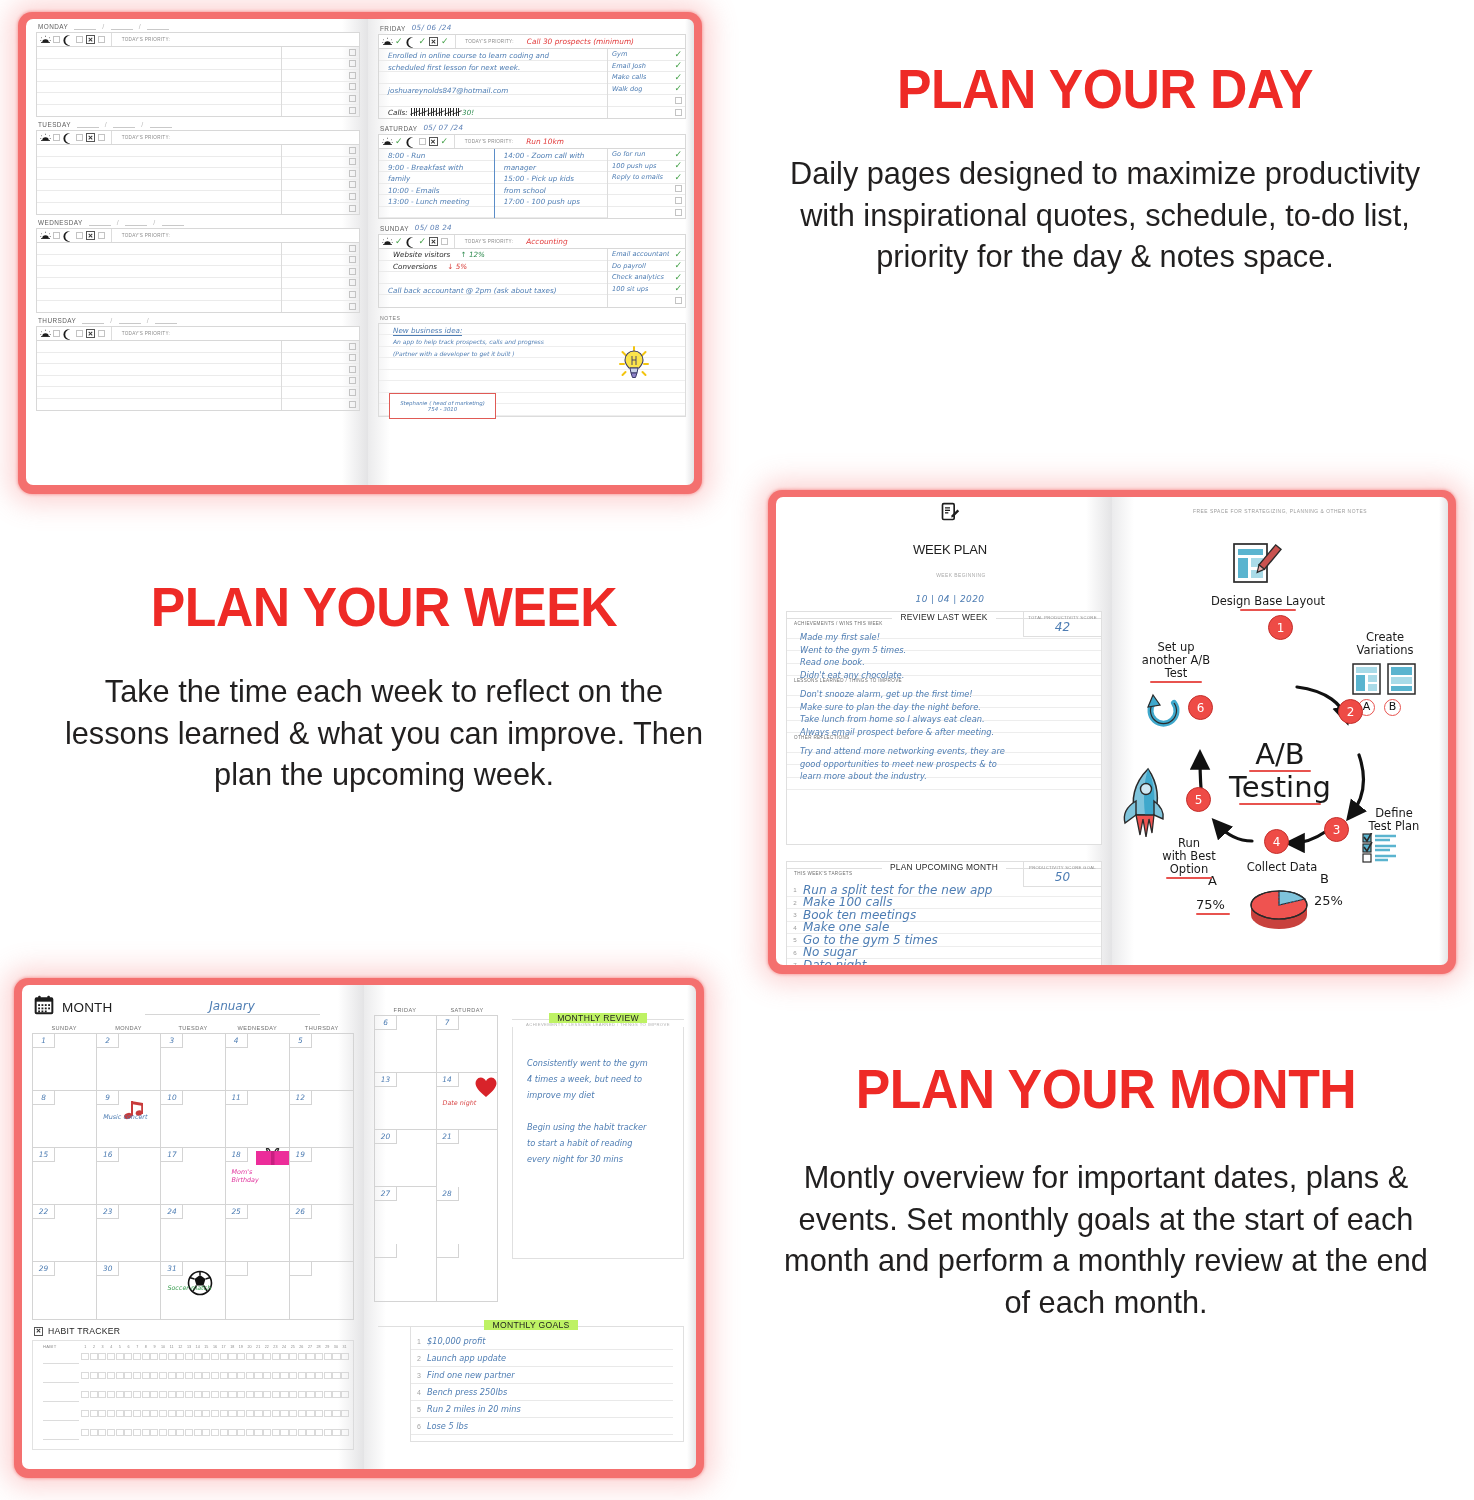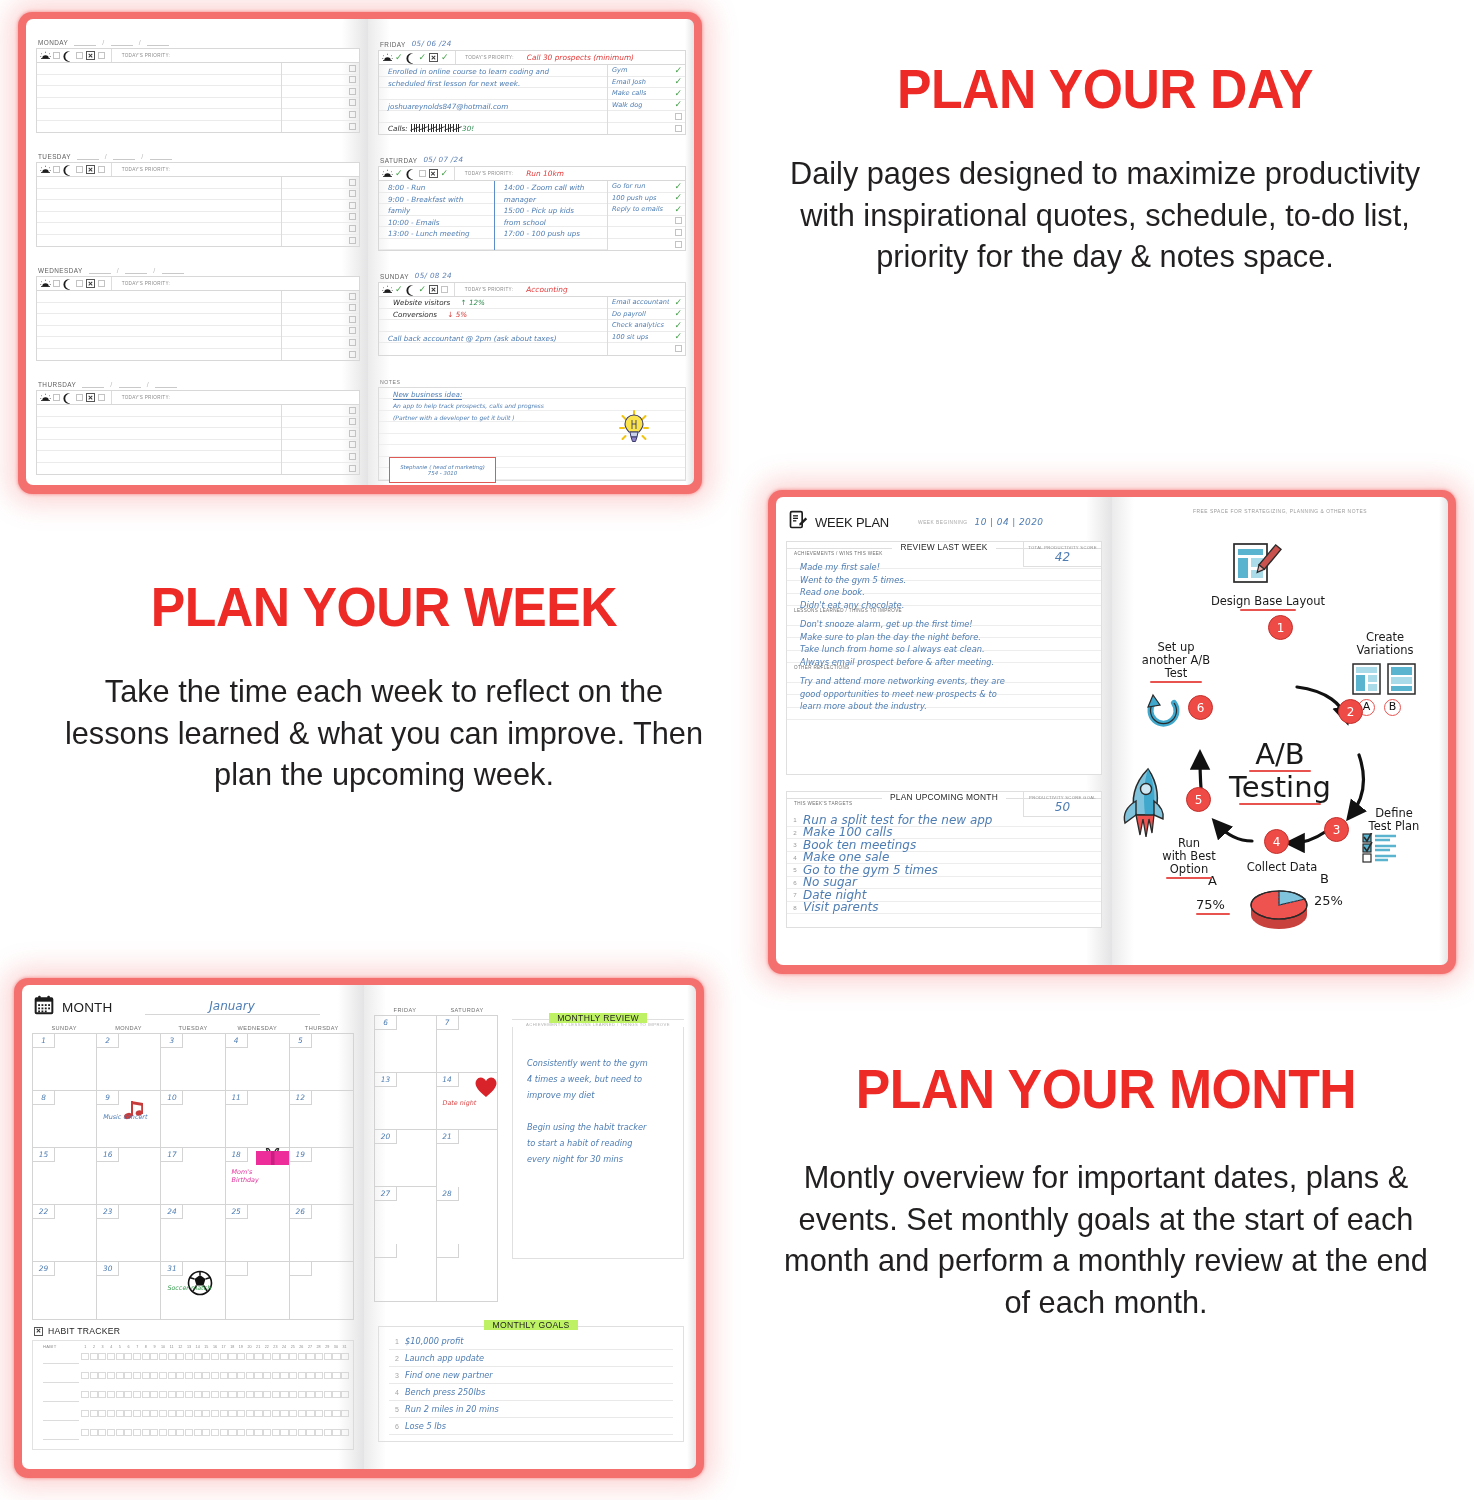--- a/index.html
+++ b/index.html
@@ -61,21 +61,21 @@
     line-height: 1.30;
     font-weight: 400;
     transform: scaleX(0.96);
   }
 
   
   #book-day { left: 18px; top: 12px; width: 684px; height: 482px; }
   #book-day .page.left  { width: 342px; height: 100%; }
   #book-day .page.right { width: 326px; height: 100%; }
 
-  .day-block { position: relative; padding: 20px 8px 0 10px; }
+  .day-block { position: relative; padding: 4px 8px 0 10px; }
   .day-hdr {
     display: flex; align-items: flex-end; gap: 6px;
     font-size: 6.2px; letter-spacing: 0.45px; color: #6c6c6c;
     padding-left: 2px; margin-bottom: 2px;
   }
   .day-hdr .dayname { font-size: 6.4px; color: #5e5e5e; }
   .day-hdr .dline { width: 22px; border-bottom: 0.7px solid #c9c9c9; height: 7px; }
   .day-hdr .slash { color:#b9b9b9; font-size:7px; }
   .day-hdr .datewr { color:#5a7fb5; font-family:"DejaVu Sans", sans-serif; font-size:7.2px; letter-spacing:0.3px; font-style:italic;}
 
@@ -147,21 +147,21 @@
   .tally i::after {
     content:''; position:absolute; left:-2px; top:3.5px; width:10px;
     border-top:1px solid #2b2b2b; transform: rotate(-22deg);
   }
 
   
   #book-week { left: 768px; top: 490px; width: 688px; height: 484px; }
   #book-week .page.left  { width: 336px; height: 100%; }
   #book-week .page.right { width: 336px; height: 100%; }
 
-  .wp-top { display:flex; align-items:center; gap:7px; padding: 13px 0 0 12px; }
+  .wp-top { display:flex; align-items:center; gap:16px; padding: 5px 0 0 12px; flex-direction: column; }
   .wp-title { font-size: 13px; letter-spacing: -0.2px; color:#1d1d1d; font-weight:400; }
   .wp-beg { font-size:4.9px; letter-spacing:0.45px; color:#a8a8a8; margin-left: 22px; }
   .wp-date { font-family:"DejaVu Sans",sans-serif; font-style:italic; font-size:9px; color:#4e7db3; letter-spacing:0.4px; }
 
   .sec {
     margin: 7px 10px 0 10px; border: 0.7px solid #dfdfdf; position: relative;
     background:#fff;
   }
   .sec-title {
     position:absolute; top:-6px; left:0; right:0; text-align:center;
@@ -1506,21 +1506,21 @@
             </div>
         </div>
       </div>
     </div>
 
     <div class="mg-sec">
       <div class="mr-title">
         <span>MONTHLY GOALS</span>
       </div>
       <div class="sec-rule" style="margin-top:-6px;"></div>
-      <div style="border:0.7px solid #e0e0e0; border-top:none; padding: 6px 10px 6px 10px;" id="mg-rows">
+      <div style="border:0.7px solid #e0e0e0; border-top:none; padding: 6px 10px 6px 0; margin-left: 32px;" id="mg-rows">
           <div class="mg-row">
       <span class="n">1</span>
       <span class="hx">$10,000 profit</span>
     </div>
           <div class="mg-row">
       <span class="n">2</span>
       <span class="hx">Launch app update</span>
     </div>
           <div class="mg-row">
       <span class="n">3</span>

